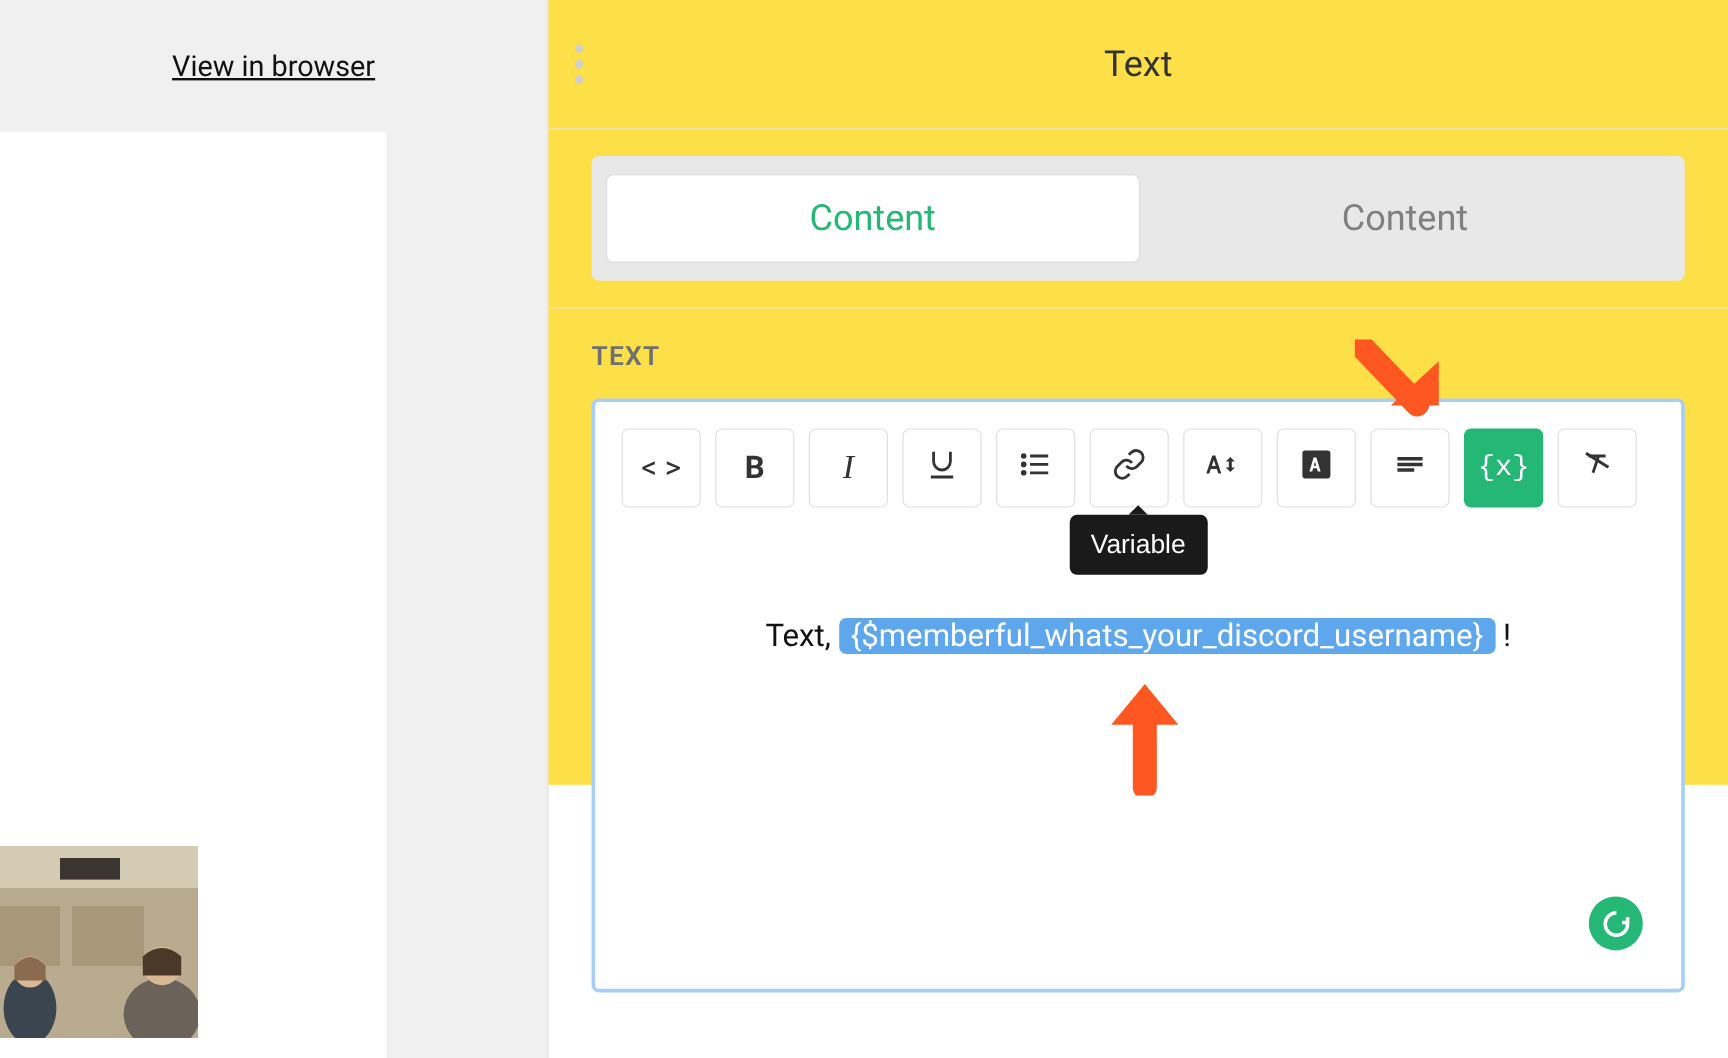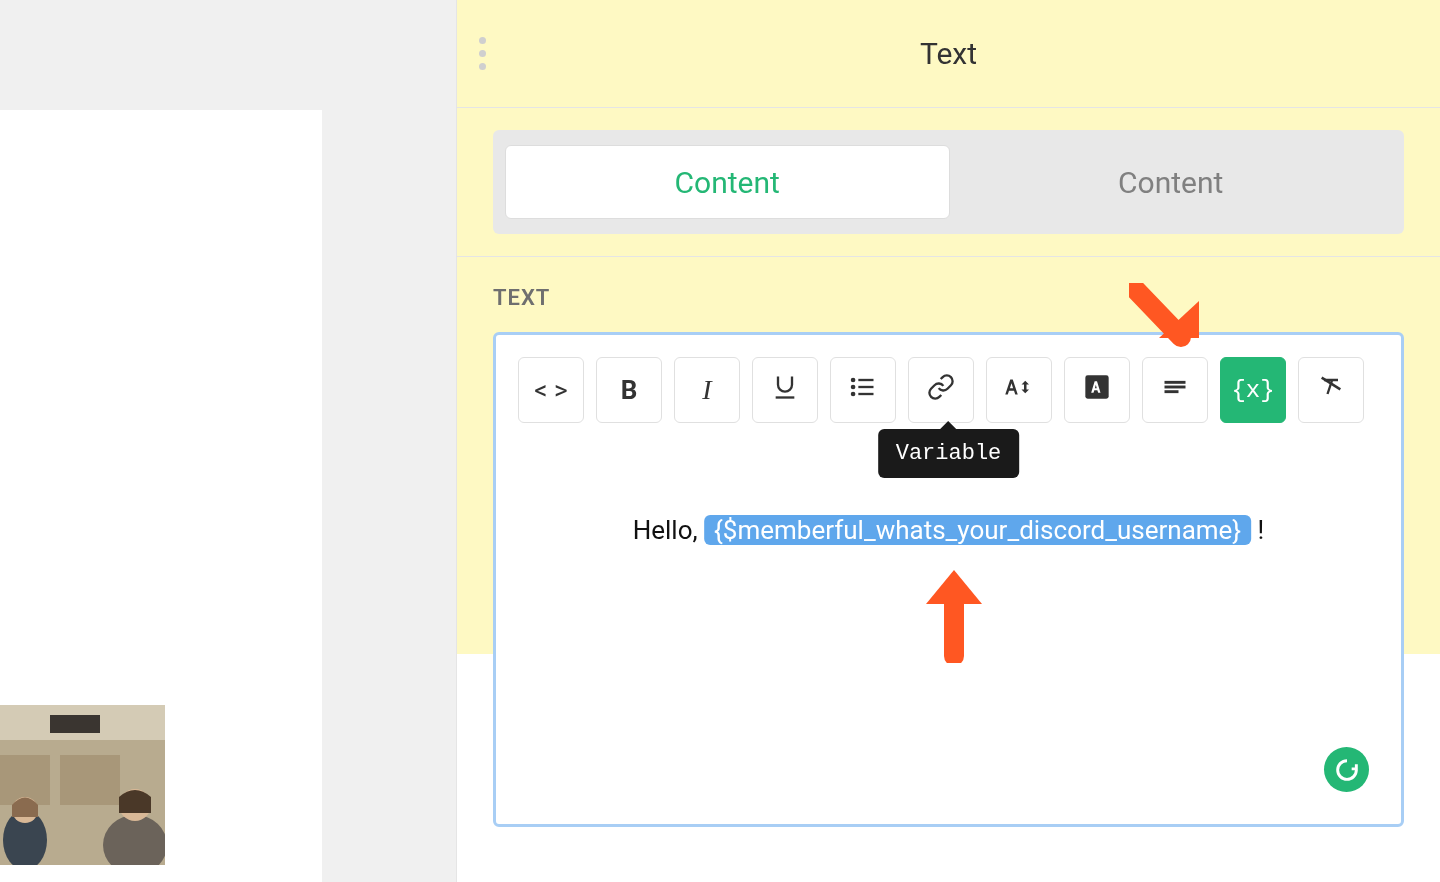--- a/index.html
+++ b/index.html
@@ -53,21 +53,21 @@
       overflow: hidden;
     }
     
     
     .right-panel {
       position: absolute;
       left: 457px;
       top: 0;
       width: 983px;
       height: 654px;
-      background: #fef9c3;
+      background: #fde047;
     }
     .panel-header {
       height: 108px;
       display: flex;
       align-items: center;
       border-bottom: 1px solid #e5e5e5;
       position: relative;
     }
     .drag-handle {
       display: flex;
@@ -171,21 +171,21 @@
     }
     .tool-bold { font-weight: 700; }
     .tool-italic { font-style: italic; font-family: Georgia, serif; font-size: 28px; }
     
     
     .tooltip {
       position: absolute;
       top: 72px;
       background: #1a1a1a;
       color: #fff;
-      font-family: Liberation Mono, monospace;
+      font-family: Liberation Sans, sans-serif;
       font-size: 22px;
       padding: 12px 18px;
       border-radius: 6px;
       white-space: nowrap;
     }
     .tooltip::before {
       content: '';
       position: absolute;
       top: -8px;
       left: 50%;
@@ -239,20 +239,23 @@
       background: #24b775;
       display: flex;
       align-items: center;
       justify-content: center;
     }
   </style>
 </head>
 <body>
 
 <div class="left-panel">
+  <div class="preview-header">
+    <a class="view-browser-link">View in browser</a>
+  </div>
   <div class="preview-body">
 
     <div class="preview-image">
       <svg width="165" height="160" viewBox="0 0 165 160">
         <rect width="165" height="160" fill="#b8ab8f"></rect>
         <rect y="0" width="165" height="35" fill="#d4cbb5"></rect>
         <rect x="50" y="10" width="50" height="18" fill="#3a3530"></rect>
         <rect x="-10" y="50" width="60" height="50" fill="#a89779"></rect>
         <rect x="60" y="50" width="60" height="50" fill="#a89779"></rect>
         <ellipse cx="25" cy="135" rx="22" ry="30" fill="#3a4550"></ellipse>
@@ -358,21 +361,21 @@
           <span>
             <svg width="28" height="28" viewBox="0 0 24 24" fill="none" stroke="#333" stroke-width="2">
               <path d="M6 6 L18 6 M13 6 L9 18"></path>
                 <line x1="4" y1="4" x2="20" y2="14" stroke-width="2.2"></line>
             </svg>
           </span>
         </div>
       </div>
 
       <div class="text-content">
-        <span>Hello, </span><span class="variable-chip">{$memberful_whats_your_discord_username}</span><span> !</span>
+        <span>Text, </span><span class="variable-chip">{$memberful_whats_your_discord_username}</span><span> !</span>
       </div>
 
       <div class="grammarly-badge">
         <svg width="28" height="28" viewBox="0 0 24 24" fill="none" stroke="#fff" stroke-width="2.5">
           <path d="M20 12 A8 8 0 1 1 12 4"></path>
           <path d="M16 11 L20 11 L20 7" fill="none"></path>
         </svg>
       </div>
     </div>
   </div>

